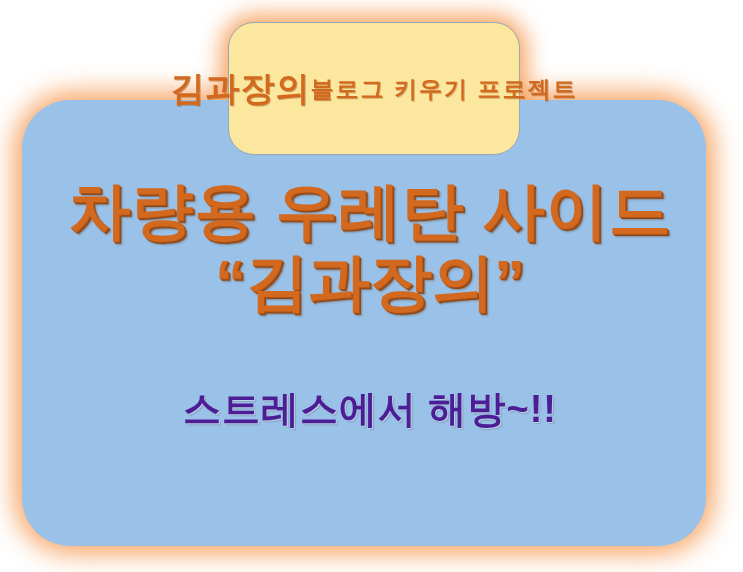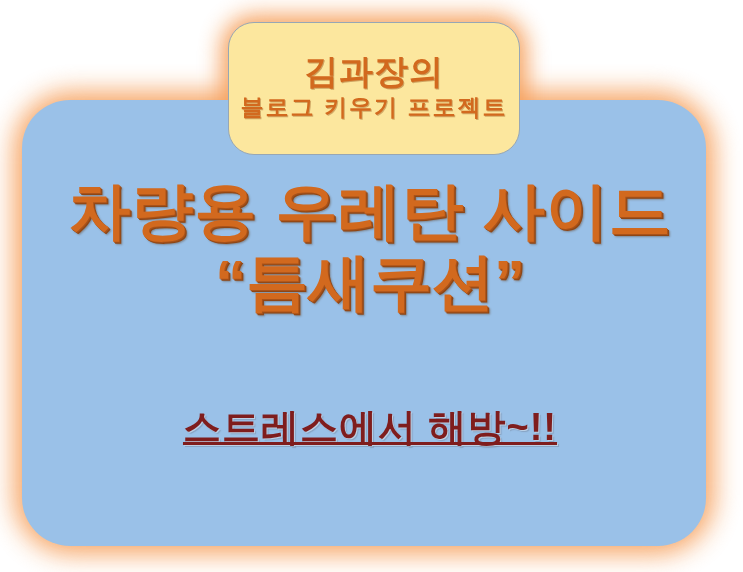--- a/index.html
+++ b/index.html
@@ -64,21 +64,21 @@
     position: absolute;
     left: 228px;
     top: 22px;
     width: 292px;
     height: 133px;
     border-radius: 26px;
     background: #fce79e;
     border: 1px solid #97a7b5;
     box-sizing: border-box;
     display: flex;
-    flex-direction: column;
+    flex-direction: row;
     align-items: center;
     justify-content: center;
   }
 
   .badge-line1 {
     color: #d2691e;
     font-size: 34px;
     font-weight: bold;
     letter-spacing: 1px;
     line-height: 1.05;
@@ -127,46 +127,45 @@
     line-height: 1.08;
   }
   .headline-2 {
     font-size: 62px;
     letter-spacing: 0px;
     line-height: 1.12;
     margin-top: 2px;
   }
 
   .subline {
-    margin-top: 86px;
-    color: #7f1d1d;
+    margin-top: 68px;
+    color: #4c1d95;
     font-size: 38px;
     font-weight: bold;
     letter-spacing: 1px;
     white-space: nowrap;
     text-shadow:
       1px 1px 0 #bcd0e6,
       2px 2px 1px rgba(120,140,165,0.55);
-    text-decoration: underline;
   }
 </style>
 </head>
 <body>
 
 <div id="poster">
 
   <div class="glow-main"></div>
   <div class="glow-badge"></div>
 
   <div class="panel-blue"></div>
 
   <div class="badge-yellow">
     <div class="badge-line1">김과장의</div>
     <div class="badge-line2">블로그 키우기 프로젝트</div>
   </div>
 
   <div class="headline-wrap">
     <div class="headline-1">차량용 우레탄 사이드</div>
-    <div class="headline-2">“틈새쿠션”</div>
+    <div class="headline-2">“김과장의”</div>
     <div class="subline">스트레스에서 해방~!!</div>
   </div>
 
 </div>
 
 </body></html>

